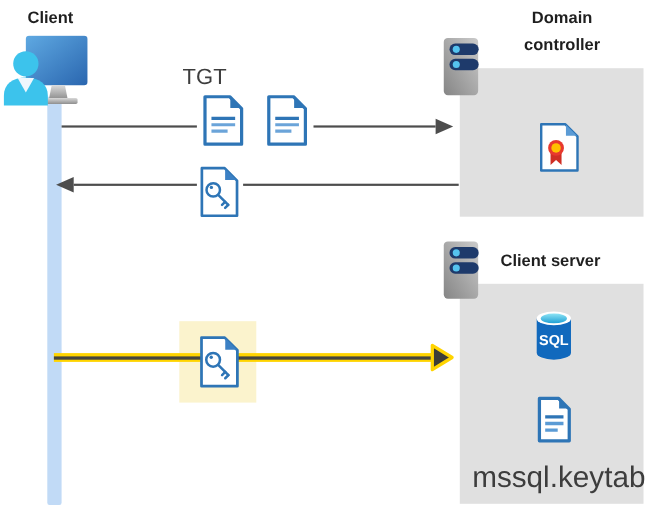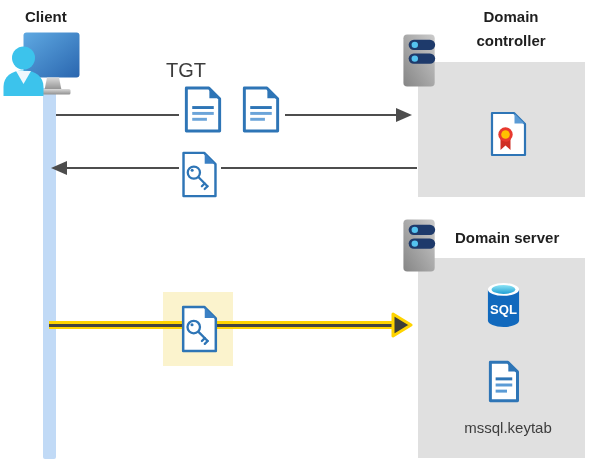--- a/index.html
+++ b/index.html
@@ -17,21 +17,21 @@
   
   #keytab-highlight{left:163px;top:292px;width:70px;height:74px;background:#fbf3cd;}
   
   .title{font-size:15px;font-weight:700;color:#1f1f1f;line-height:24px;}
   #client-title{left:25px;top:5px;}
   #dc-title{left:455px;top:5px;width:112px;text-align:center;}
   #linux-title{left:455px;top:226px;white-space:nowrap;}
   .small-label{font-size:20px;color:#3d3d3d;}
   #tgt-label{left:160px;top:59px;width:52px;text-align:center;}
   #spn-label{left:234px;top:59px;width:52px;text-align:center;}
-  #keytab-label{left:418px;top:419px;width:180px;text-align:center;font-size:15px;color:#3d3d3d;}
+  #keytab-label{left:418px;top:419px;width:180px;text-align:center;font-size:27px;color:#3d3d3d;}
   
   .gline{height:2px;background:#4d4d4d;}
   #req-seg-a{left:56px;top:114px;width:123px;}
   #req-seg-b{left:285px;top:114px;width:111px;}
   #req-head{left:396px;top:108px;width:0;height:0;border-left:16px solid #4d4d4d;border-top:7px solid transparent;border-bottom:7px solid transparent;}
   #resp-seg-a{left:67px;top:167px;width:112px;}
   #resp-seg-b{left:221px;top:167px;width:196px;}
   #resp-head{left:51px;top:161px;width:0;height:0;border-right:16px solid #4d4d4d;border-top:7px solid transparent;border-bottom:7px solid transparent;}
   
   #auth-line{left:49px;top:321px;width:344px;height:8px;background:#ffd400;}
@@ -183,17 +183,17 @@
   <svg class="abs" id="keytab-doc" width="35" height="49" viewBox="0 0 40 48">
     <path d="M5 2 H25 L36 13 V46 H5 Z" fill="#ffffff" stroke="#2e75b6" stroke-width="3.4" stroke-linejoin="round"></path>
     <path d="M25.5 2.5 V12.5 H35.5 Z" fill="#2e75b6"></path>
     <line x1="11" y1="21" x2="30" y2="21" stroke="#2e75b6" stroke-width="3.4"></line>
     <line x1="11" y1="28" x2="30" y2="28" stroke="#5b9bd5" stroke-width="3.4"></line>
     <line x1="11" y1="35" x2="24" y2="35" stroke="#5b9bd5" stroke-width="3.4"></line>
   </svg>
 
   <div class="abs title" id="client-title">Client</div>
   <div class="abs title" id="dc-title">Domain controller</div>
-  <div class="abs title" id="linux-title">Domain server</div>
+  <div class="abs title" id="linux-title">Client server</div>
   <div class="abs small-label" id="tgt-label">TGT</div>
   <div class="abs" id="keytab-label">mssql.keytab</div>
 
 </div>
 
 </body></html>

